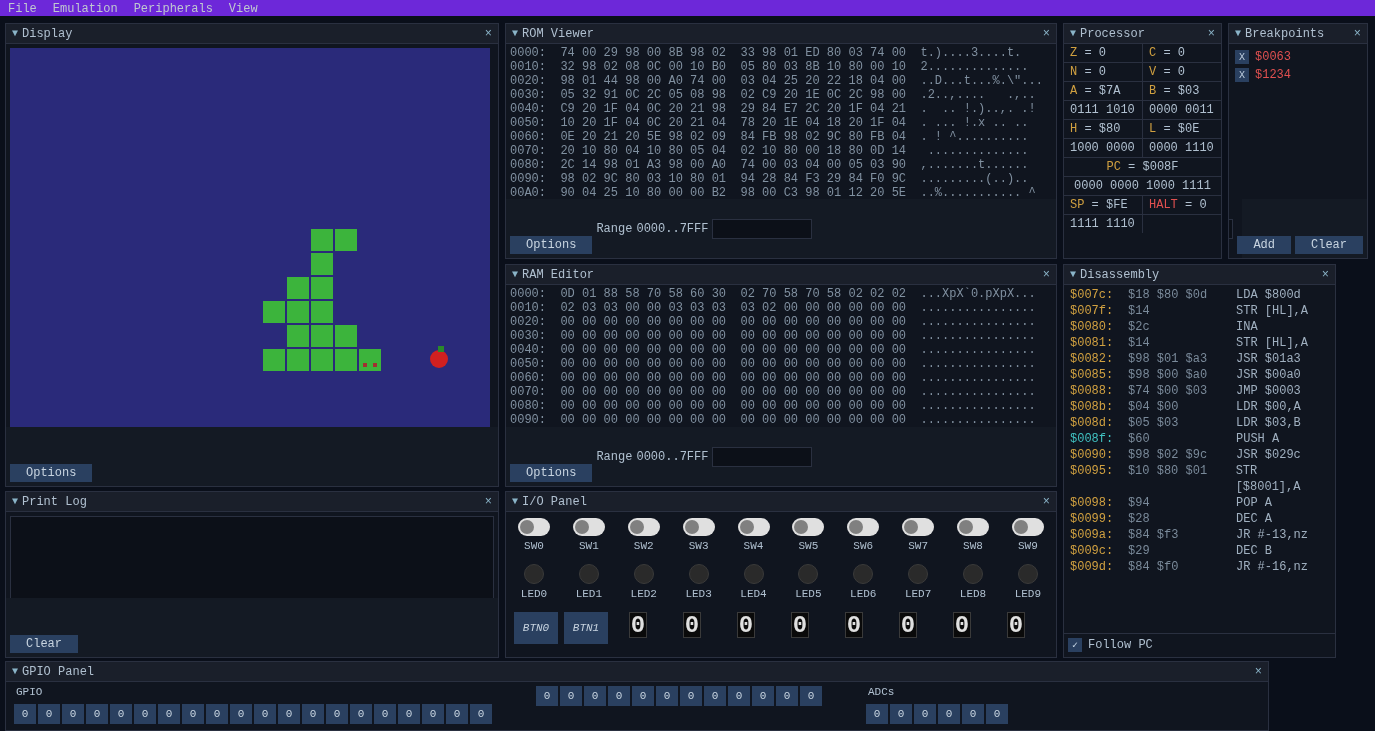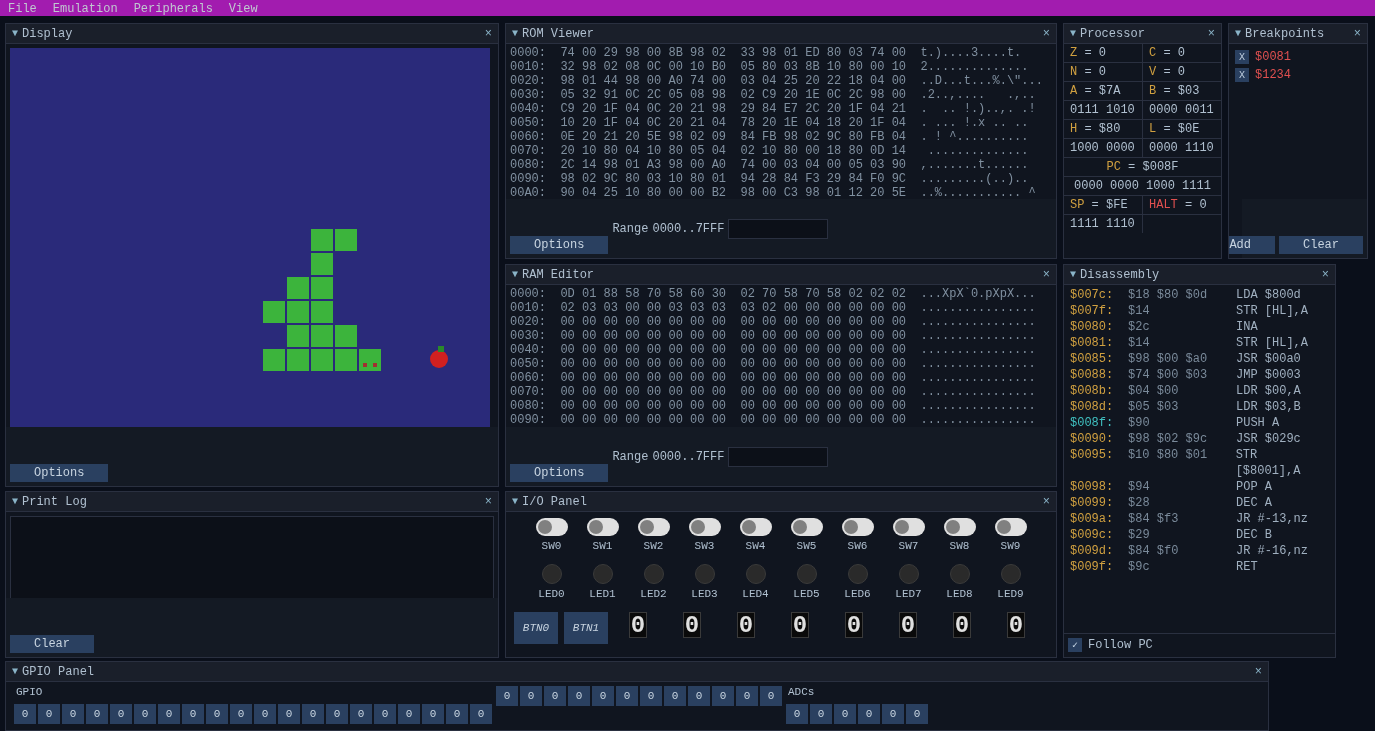--- a/index.html
+++ b/index.html
@@ -6,21 +6,21 @@
 body {
   background: #0a0f1a;
   color: #b0c0d0;
   font-family: 'Consolas', 'Courier New', monospace;
   font-size: 12px;
   overflow-x: auto;
   width: 1375px;
   height: 731px;
 }
 .menubar {
-  background: #a21caf;
+  background: #6d28d9;
   padding: 2px 8px;
   display: flex;
   gap: 16px;
   height: 16px;
 }
 .menubar span { color: #c0c8d0; cursor: pointer; }
 .workspace {
   position: relative;
   width: 1375px;
   height: 715px;
@@ -39,21 +39,21 @@
   height: 20px;
   border-bottom: 1px solid #2a3040;
 }
 .panel-title { display: flex; align-items: center; gap: 4px; }
 .tri { color: #8ab4c8; font-size: 10px; }
 .close-x { color: #8ab4c8; cursor: pointer; }
 .panel-body { padding: 4px; overflow: hidden; position: relative; height: calc(100% - 20px); }
 .btn {
   background: #2a4060;
   color: #c8d4e0;
-  padding: 2px 24px;
+  padding: 2px 16px;
   border: none;
   cursor: pointer;
   font-family: inherit;
   font-size: 12px;
   margin-top: 33px;
 }
 .toolbar { display: flex; gap: 4px; align-items: center; padding: 4px; background: #141a24;}
 .toolbar input {
   background: #0c1018;
   color: #b0c0d0;
@@ -136,21 +136,21 @@
 .disasm-mnem { color: #a0b0c0; }
 .follow-pc { display: flex; align-items: center; gap: 6px; padding: 4px; border-top: 1px solid #2a3040; }
 .checkbox {
   width: 14px; height: 14px;
   background: #2a4060;
   display: inline-flex; align-items: center; justify-content: center;
   color: #c0d0e0; font-size: 10px; cursor: pointer;
 }
 
 
-.io-row { display: flex; gap: 3px; padding: 6px 4px; justify-content: center; }
+.io-row { display: flex; gap: 3px; padding: 6px 4px; justify-content: space-between; }
 .io-item { display: flex; flex-direction: column; align-items: center; gap: 4px; width: 48px; }
 .switch {
   width: 32px; height: 18px;
   background: #e0e0e0;
   border-radius: 10px;
   position: relative;
   cursor: pointer;
 }
 .switch::after {
   content: '';
@@ -311,21 +311,21 @@
       <div class="panel-title">
           <span class="tri">▼</span>
           <span>Breakpoints</span>
         </div>
       <span class="close-x">×</span>
     </div>
     <div class="panel-body" style="padding:4px 2px;">
       <div id="bp-list">
           <div class="bp-item">
             <span class="bp-check">X</span>
-            <span class="bp-addr">$0081</span>
+            <span class="bp-addr">$0063</span>
           </div>
           <div class="bp-item">
             <span class="bp-check">X</span>
             <span class="bp-addr">$1234</span>
           </div>
         </div>
       <div class="toolbar" style="position:absolute; bottom:0; left:13px; right:0; justify-content:flex-end;">
         <input type="text" style="width: 40px;">
         <button class="btn">Add</button>
         <button class="btn">Clear</button>
@@ -387,20 +387,25 @@
             <span class="disasm-addr">$0080:</span>
             <span class="disasm-bytes">$2c</span>
             <span class="disasm-mnem">INA</span>
           </div>
           <div class="disasm-row">
             <span class="disasm-addr">$0081:</span>
             <span class="disasm-bytes">$14</span>
             <span class="disasm-mnem">STR [HL],A</span>
           </div>
           <div class="disasm-row">
+            <span class="disasm-addr">$0082:</span>
+            <span class="disasm-bytes">$98 $01 $a3</span>
+            <span class="disasm-mnem">JSR $01a3</span>
+          </div>
+          <div class="disasm-row">
             <span class="disasm-addr">$0085:</span>
             <span class="disasm-bytes">$98 $00 $a0</span>
             <span class="disasm-mnem">JSR $00a0</span>
           </div>
           <div class="disasm-row">
             <span class="disasm-addr">$0088:</span>
             <span class="disasm-bytes">$74 $00 $03</span>
             <span class="disasm-mnem">JMP $0003</span>
           </div>
           <div class="disasm-row">
@@ -408,21 +413,21 @@
             <span class="disasm-bytes">$04 $00</span>
             <span class="disasm-mnem">LDR $00,A</span>
           </div>
           <div class="disasm-row">
             <span class="disasm-addr">$008d:</span>
             <span class="disasm-bytes">$05 $03</span>
             <span class="disasm-mnem">LDR $03,B</span>
           </div>
           <div class="disasm-row active">
             <span class="disasm-addr">$008f:</span>
-            <span class="disasm-bytes">$90</span>
+            <span class="disasm-bytes">$60</span>
             <span class="disasm-mnem">PUSH A</span>
           </div>
           <div class="disasm-row">
             <span class="disasm-addr">$0090:</span>
             <span class="disasm-bytes">$98 $02 $9c</span>
             <span class="disasm-mnem">JSR $029c</span>
           </div>
           <div class="disasm-row">
             <span class="disasm-addr">$0095:</span>
             <span class="disasm-bytes">$10 $80 $01</span>
@@ -445,25 +450,20 @@
           </div>
           <div class="disasm-row">
             <span class="disasm-addr">$009c:</span>
             <span class="disasm-bytes">$29</span>
             <span class="disasm-mnem">DEC B</span>
           </div>
           <div class="disasm-row">
             <span class="disasm-addr">$009d:</span>
             <span class="disasm-bytes">$84 $f0</span>
             <span class="disasm-mnem">JR #-16,nz</span>
-          </div>
-          <div class="disasm-row">
-            <span class="disasm-addr">$009f:</span>
-            <span class="disasm-bytes">$9c</span>
-            <span class="disasm-mnem">RET</span>
           </div>
         </div>
       <div class="follow-pc">
         <span class="checkbox">✓</span>
         <span>Follow PC</span>
       </div>
     </div>
   </div>
 
   <div class="panel" style="left:5px; top:475px; width:494px; height:167px;">
@@ -607,21 +607,21 @@
   </div>
 
   <div class="panel" style="left:5px; top:645px; width:1264px; height:70px;">
     <div class="panel-header">
       <div class="panel-title">
           <span class="tri">▼</span>
           <span>GPIO Panel</span>
         </div>
       <span class="close-x">×</span>
     </div>
-    <div class="panel-body" style="display:flex; padding:2px 6px;">
+    <div class="panel-body" style="display:flex; gap:40px; padding:2px 6px;">
       <div class="gpio-section">
         <div class="gpio-section-label">GPIO</div>
         <div class="gpio-bar" id="gpio-bits">
             <div class="gpio-bit">0</div>
             <div class="gpio-bit">0</div>
             <div class="gpio-bit">0</div>
             <div class="gpio-bit">0</div>
             <div class="gpio-bit">0</div>
             <div class="gpio-bit">0</div>
             <div class="gpio-bit">0</div>

